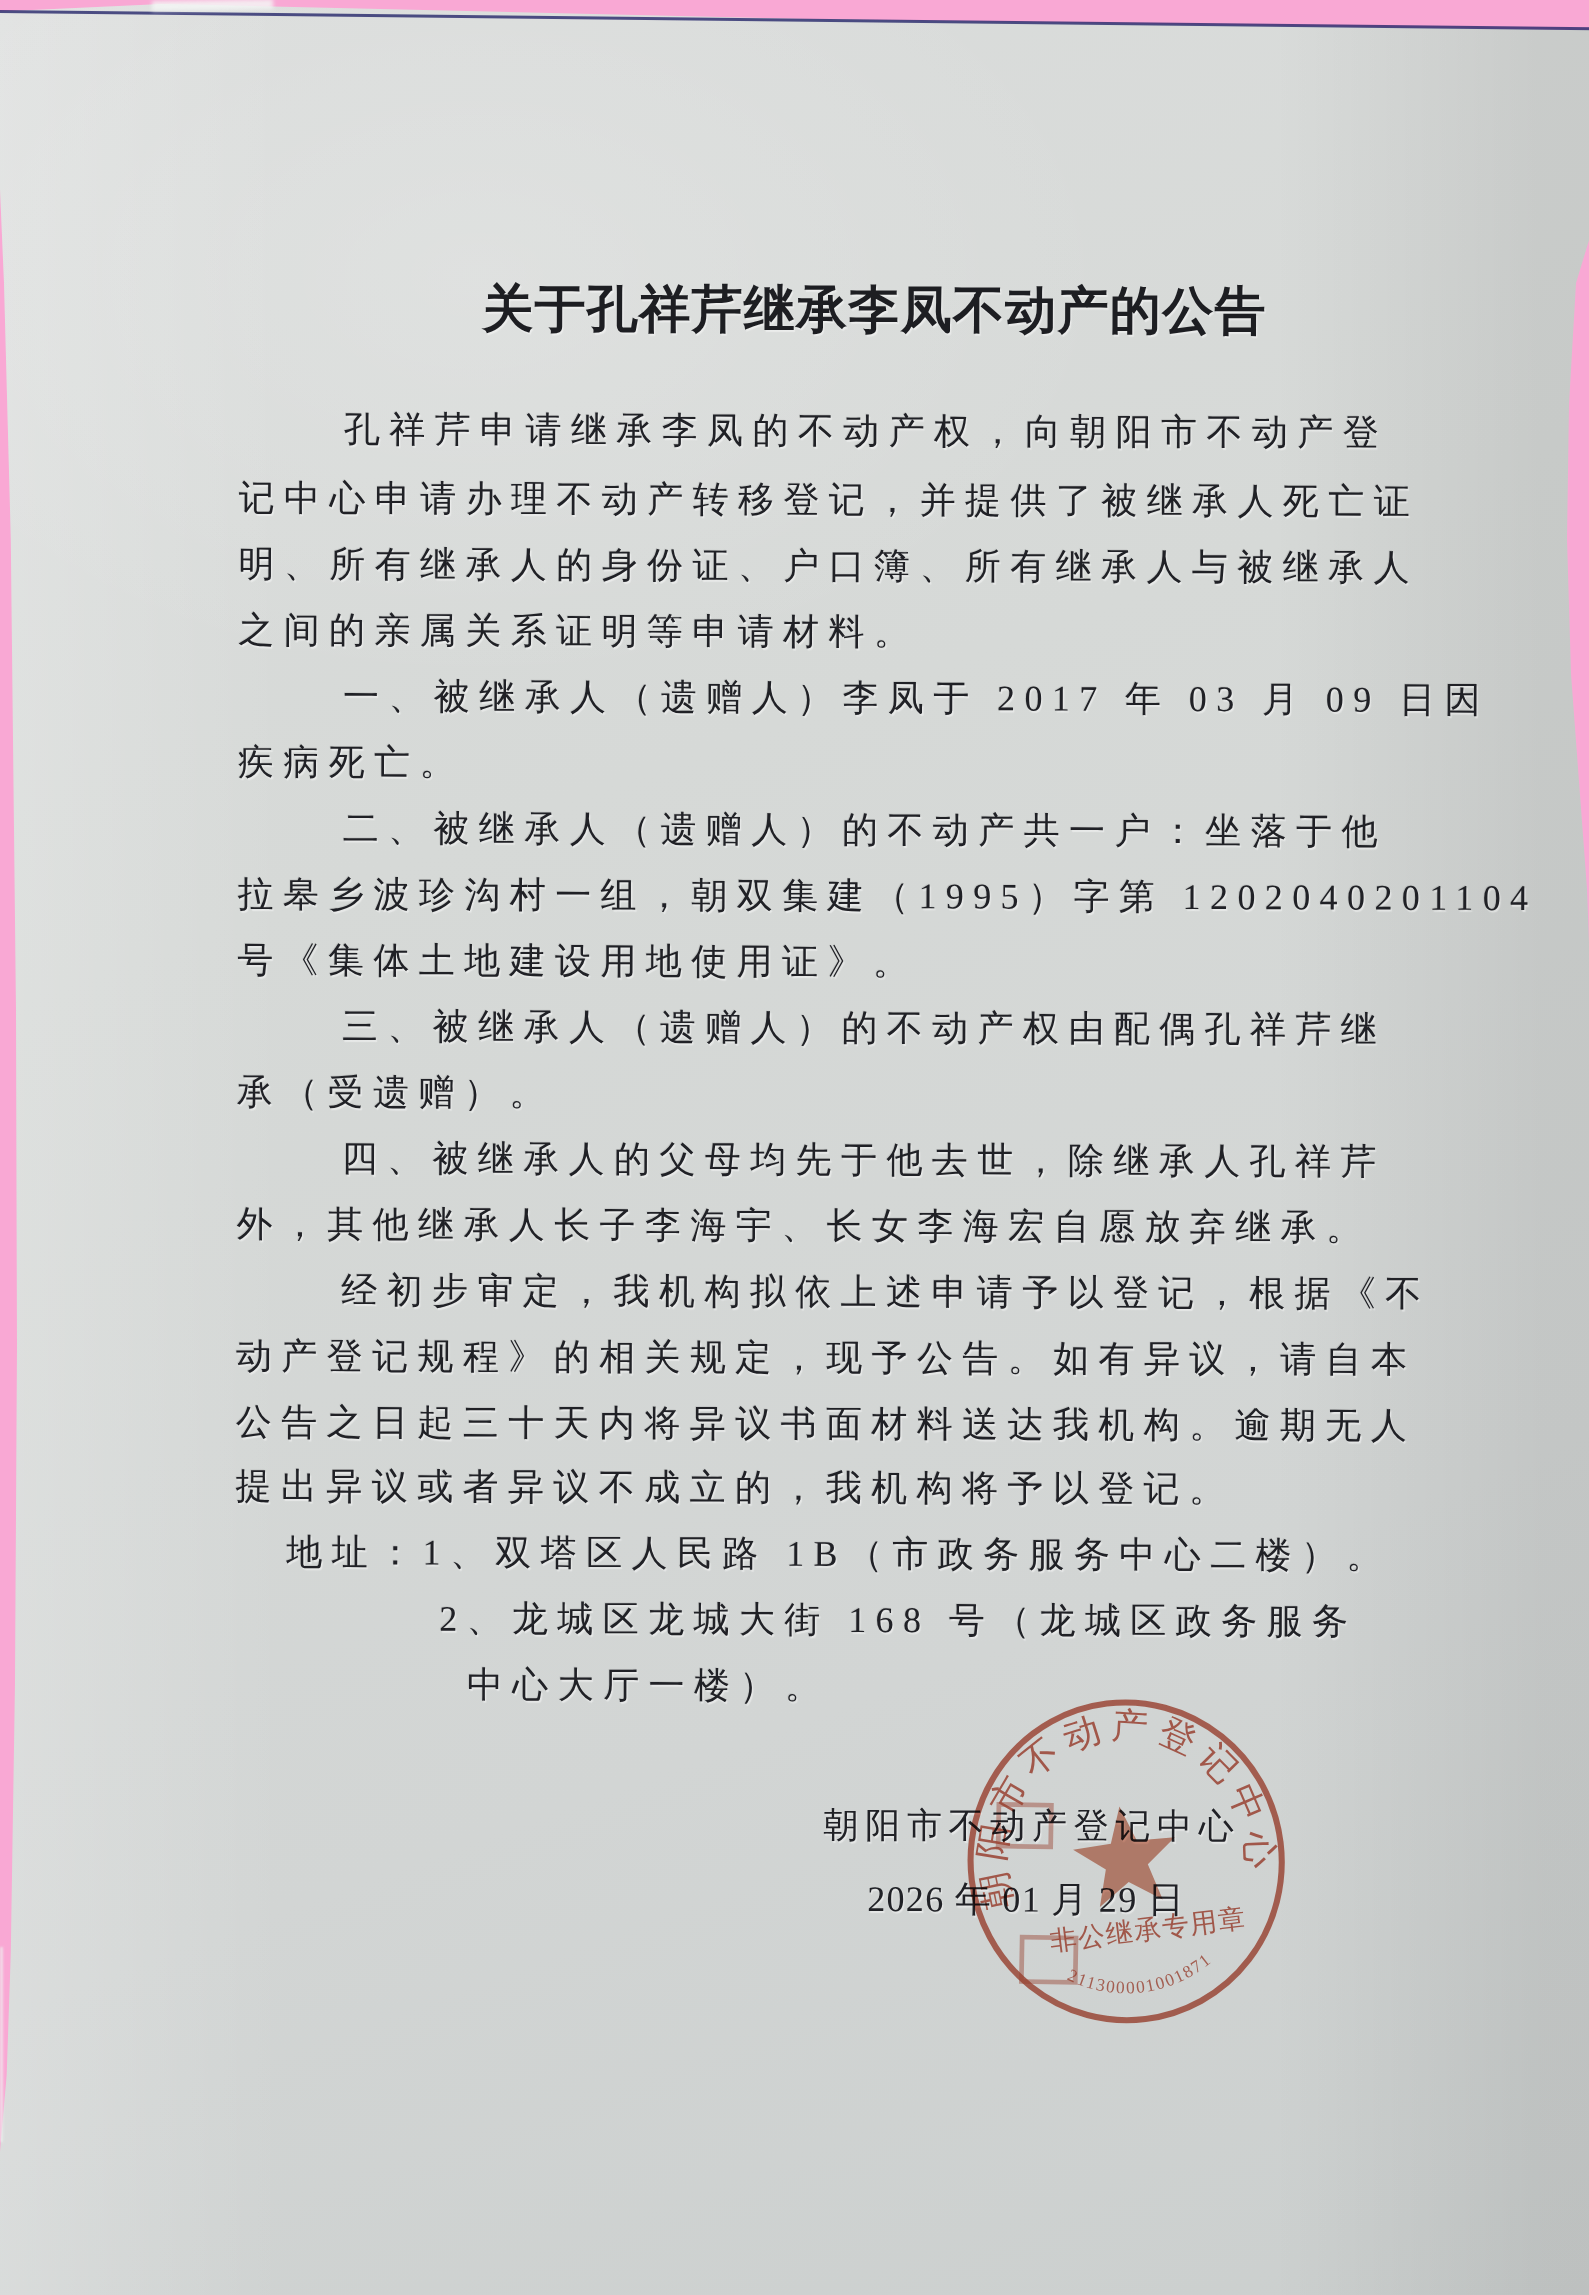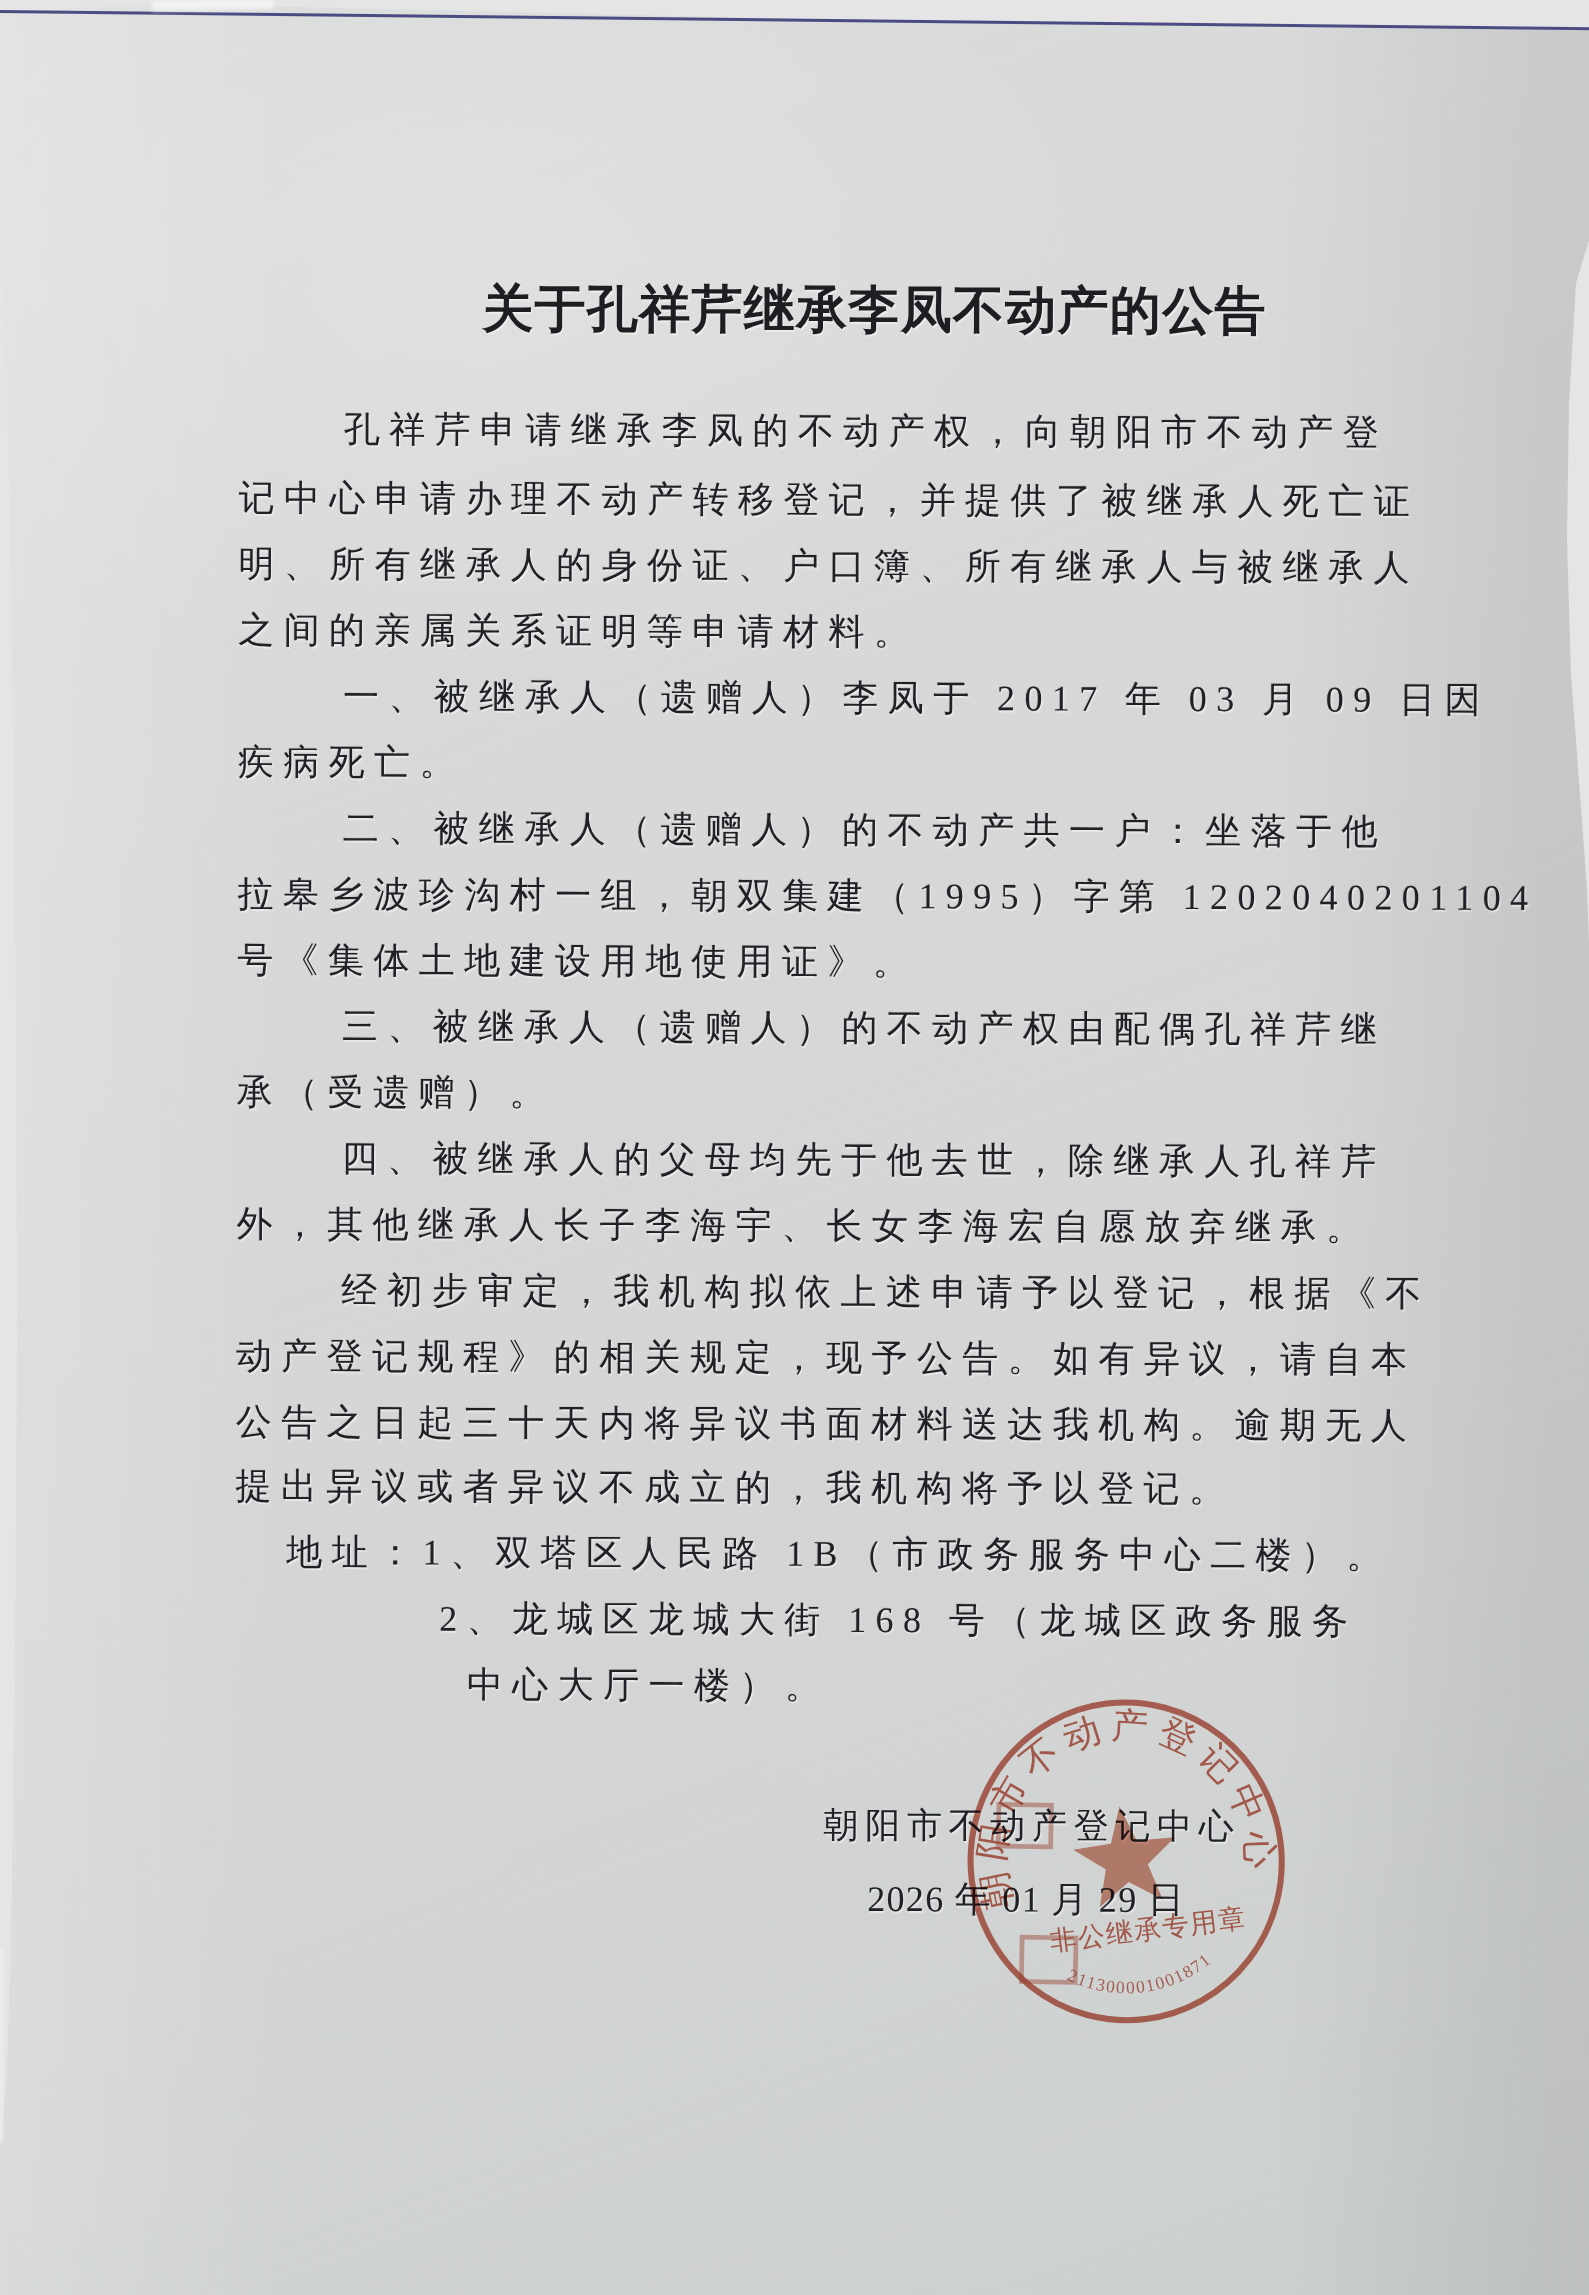--- a/index.html
+++ b/index.html
@@ -1,17 +1,17 @@
 <!DOCTYPE html>
 <html style="font-size:10.8px"><head>
 <meta charset="utf-8">
 <style>
   html,body{margin:0;padding:0;width:1590px;height:2295px;overflow:hidden;
     background:#131618;font-family:"Liberation Serif","DejaVu Serif",serif;}
-  .photo{position:absolute;inset:0;width:1590px;height:2295px;background:#e5e5e5;}
+  .photo{position:absolute;inset:0;width:1590px;height:2295px;background:#f9a8d4;}
   
   .glare-top{position:absolute;left:152px;top:0;width:121px;height:10px;background:#f4f6f5;
     filter:blur(2px);opacity:.85;transform:rotate(-1deg);}
   .glare-left{position:absolute;left:0;top:1947px;width:3.4px;height:195px;background:#eef1f0;
     filter:blur(1.3px);opacity:.7;}
   
   .paper{position:absolute;inset:0;width:1590px;height:2295px;
     background:linear-gradient(160deg,#dbdddc 0%,#d6d9d7 35%,#d2d5d4 70%,#cbcfce 100%);
     clip-path:polygon(0px 11.5px,162px 4px,283px 6.7px,808px 19px,1590px 30px,
       1590px 237px,1576px 283px,1569px 404px,1567px 539px,1571px 674px,1580px 795px,

